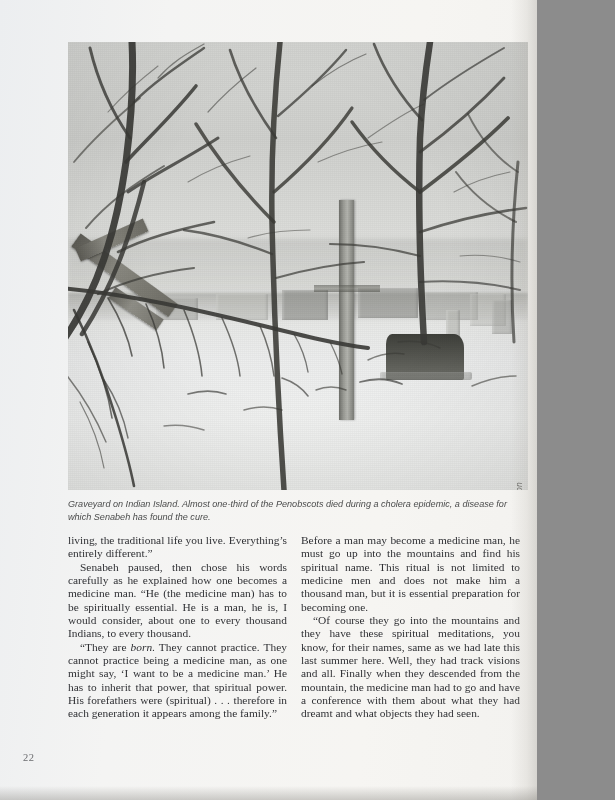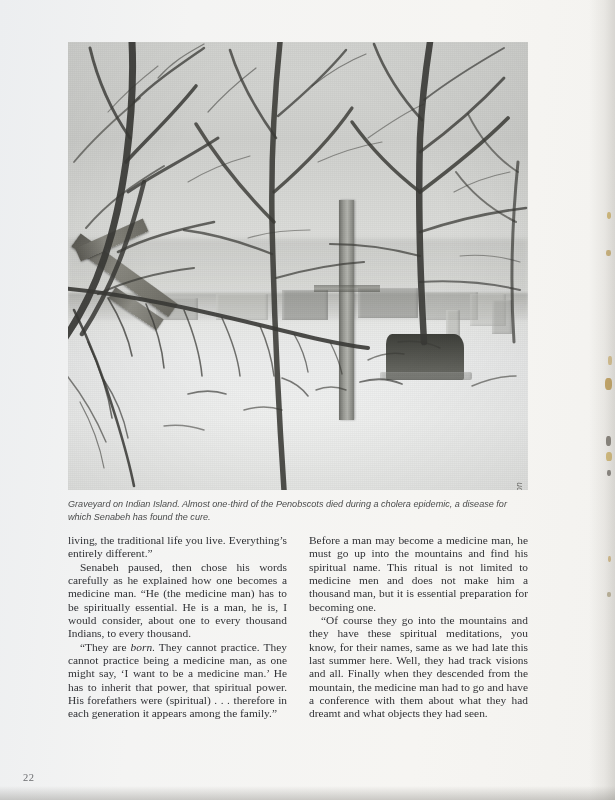--- a/index.html
+++ b/index.html
@@ -8,21 +8,21 @@
     padding: 0;
     background: #8c8c8c;
   }
   body {
     font-family: "Liberation Serif", serif;
   }
 
   
   .page {
     position: relative;
-    width: 615px;
+    width: 537px;
     height: 800px;
     overflow: hidden;
     background: #5eead4;
     box-sizing: border-box;
   }
   
   .paper-tint {
     position: absolute;
     inset: 0;
     background:
@@ -173,21 +173,21 @@
     text-align: left;
   }
 
   
   .columns {
     position: absolute;
     left: 68px;
     top: 534px;
     width: 460px;
     display: flex;
-    gap: 22px;
+    gap: 14px;
   }
   .col {
     width: 219px;
     font-family: "Liberation Serif", serif;
     font-size: 11.4px;
     line-height: 13.35px;
     color: #2f3034;
     text-align: justify;
     text-justify: inter-word;
     hyphens: manual;
@@ -199,21 +199,20 @@
 
   
   .folio {
     position: absolute;
     left: 23px;
     top: 752px;
     font-family: "Liberation Serif", serif;
     font-size: 10.5px;
     color: #6a6b6e;
     letter-spacing: .4px;
-    margin-top: 20px;
   }
 </style>
 </head>
 <body>
 
 <div class="page">
 
   <div class="paper-tint"></div>
 
   <div class="photo">

